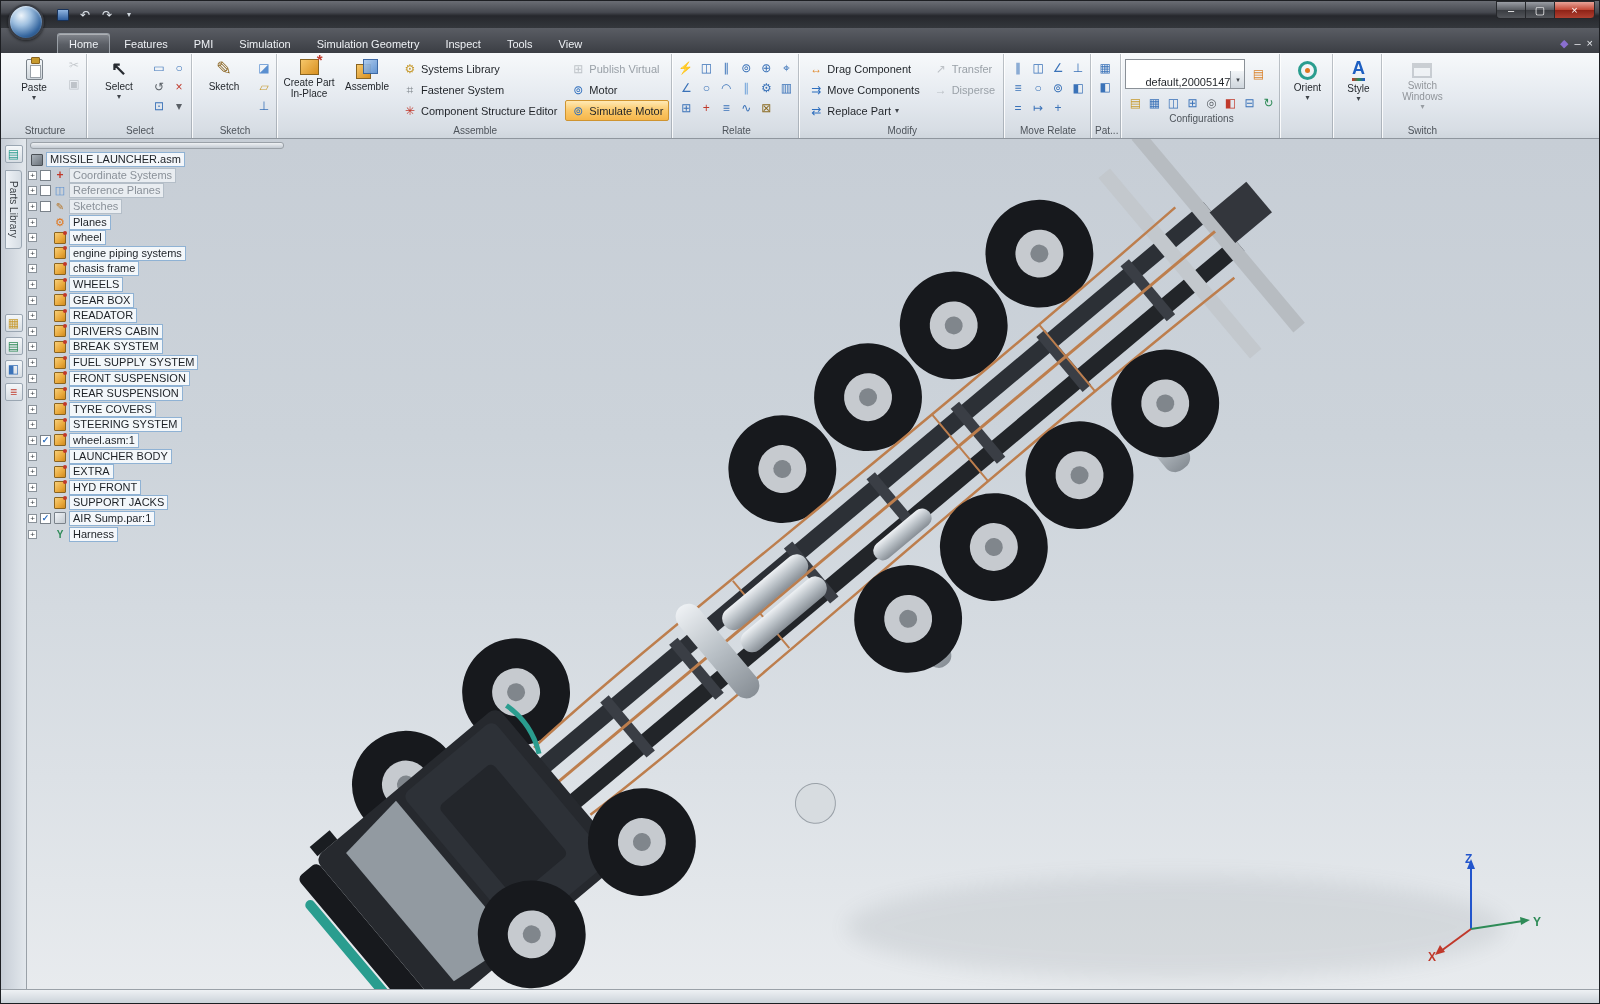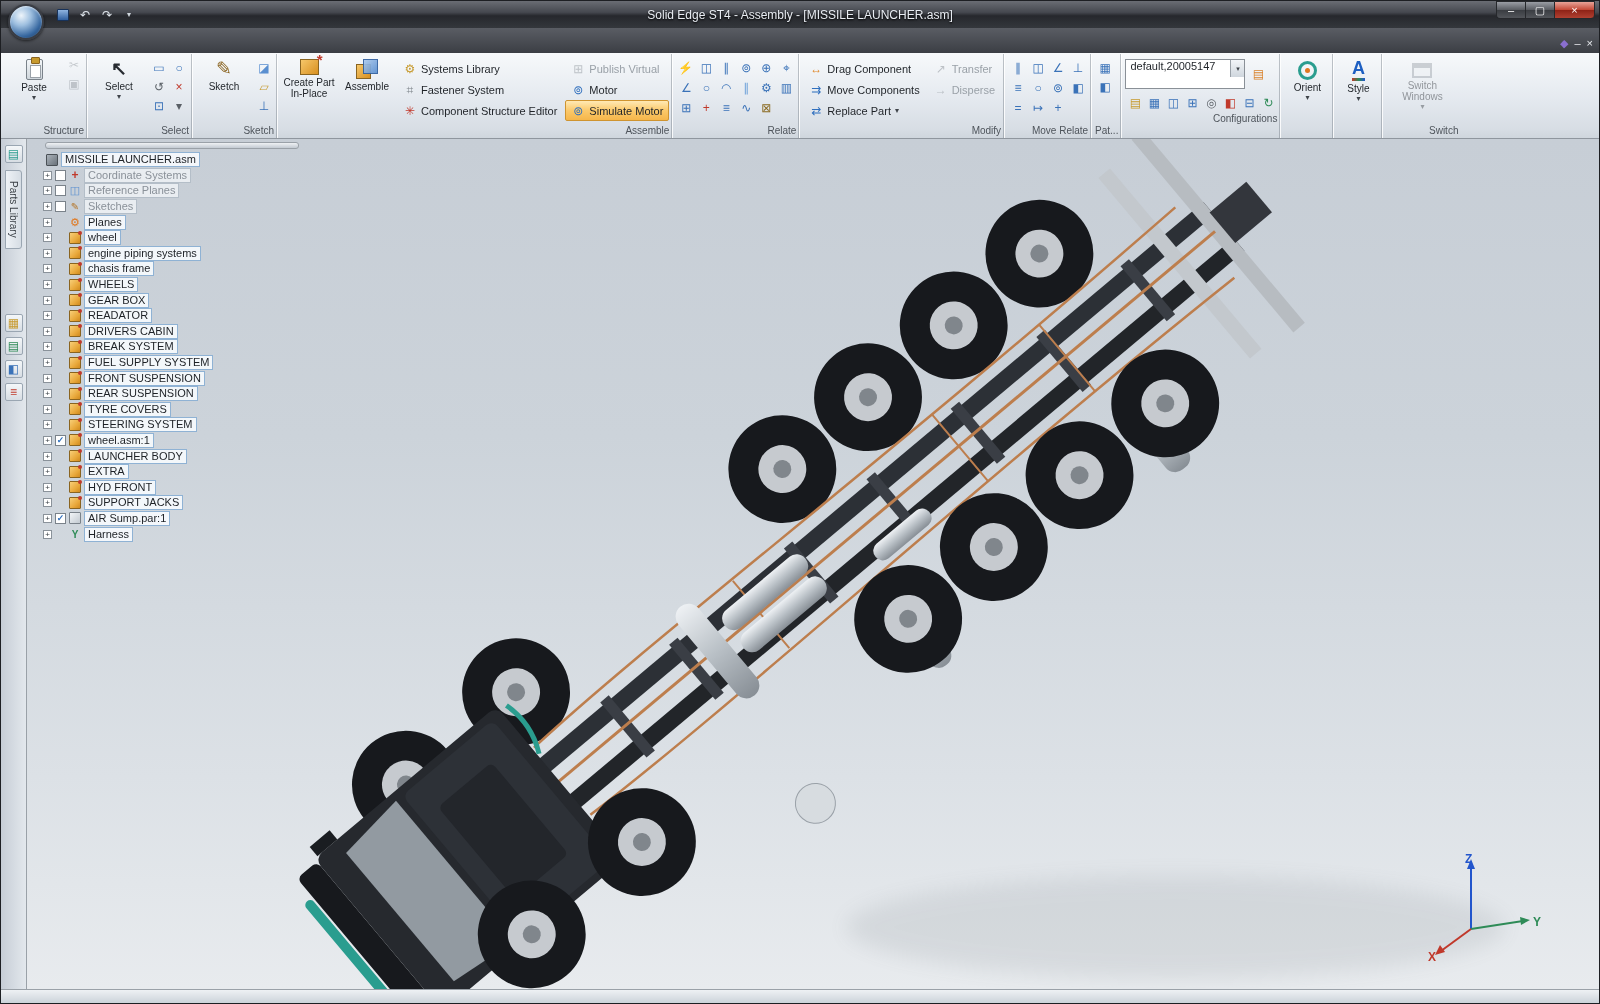--- a/index.html
+++ b/index.html
@@ -30,41 +30,41 @@
   .tab.active{background:linear-gradient(#82868d,#5a5e65 55%,#4b4f55);border-color:#9aa0a7;box-shadow:inset 0 1px 0 rgba(255,255,255,.35)}
   .tabrow-right{margin-left:auto;display:flex;align-items:center;gap:6px;padding-bottom:4px}
   .tricon{font-size:11px;line-height:1}
 
   
   .ribbon{height:86px;flex:0 0 auto;display:flex;align-items:stretch;padding:1px 2px 0;
     background:linear-gradient(#f7f9fb,#e4e9ef 55%,#d7dde4 90%,#cfd6dd);border-bottom:1px solid #8f969e}
   .group{display:flex;flex-direction:column;padding:1px 3px 0;flex:0 0 auto}
   .group + .group{border-left:1px solid rgba(255,255,255,.85);box-shadow:-1px 0 0 rgba(118,126,136,.45)}
   .g-body{flex:1;display:flex;align-items:flex-start;gap:2px}
-  .g-label{text-align:right;font-size:10px;color:#4e545b;padding:1px 0 2px;white-space:nowrap}
+  .g-label{text-align:center;font-size:10px;color:#4e545b;padding:1px 0 2px;white-space:nowrap}
   .bigbtn{width:56px;min-height:64px;display:flex;flex-direction:column;align-items:center;padding-top:4px;gap:2px;border-radius:3px}
   .blabel{font-size:10px;line-height:11px;text-align:center;color:#1f2328}
   .caret{font-size:8px;color:#3f444a;line-height:6px}
   .disabled{opacity:.45}
   .vcol{display:flex;flex-direction:column}
   .sicon{width:20px;height:19px;display:flex;align-items:center;justify-content:center;font-size:12px;line-height:1}
   .smallgrid{display:grid;grid-template-columns:repeat(2,20px);grid-auto-rows:19px;padding-top:3px}
   .relgrid{display:grid;grid-template-columns:repeat(6,20px);grid-auto-rows:20px;padding-top:3px}
   .facegrid{display:grid;grid-template-columns:repeat(4,20px);grid-auto-rows:20px;padding-top:3px}
   .txtcol{display:flex;flex-direction:column;padding-top:3px}
   .txtbtn{display:flex;align-items:center;gap:4px;height:21px;padding:0 5px;font-size:11px;color:#1f2328;
     border:1px solid transparent;border-radius:2px;white-space:nowrap}
   .txtbtn .ticon{width:14px;text-align:center;font-size:12px;line-height:1}
   .txtbtn.disabled{color:#9aa1a8;opacity:1}
   .txtbtn.disabled .ticon{opacity:.5}
   .txtbtn.active{background:linear-gradient(#ffe9b4,#fbc96b 50%,#f6b64a);border-color:#cf9430}
   .mini-caret{display:none;font-size:8px;color:#3f444a}
   .show-caret{display:inline}
   .combo-row{display:flex;align-items:center;gap:3px;padding-top:4px}
-  .combo{width:120px;height:30px;background:#fff;border:1px solid #8a9097;display:flex;align-items:flex-start;font-size:11px;padding-left:4px;color:#1f2328}
+  .combo{width:120px;height:30px;background:#fff;border:1px solid #8a9097;display:flex;align-items:flex-end;font-size:11px;padding-left:19px;color:#1f2328}
   .combo .caret-box{margin-left:auto;width:14px;height:17px;background:linear-gradient(#f2f5f8,#cfd6dd);border-left:1px solid #9aa1a8;display:flex;align-items:center;justify-content:center;font-size:7px;color:#3f444a}
   .cfgicons{display:grid;grid-template-columns:repeat(8,19px);grid-auto-rows:19px;padding-top:4px}
 
   
   .ico-paste{width:17px;height:21px;background:linear-gradient(#f4f7f9,#cfd6dc);border:1px solid #7a828a;border-radius:2px;position:relative}
   .ico-paste::before{content:"";position:absolute;left:4px;top:-3px;width:7px;height:5px;background:#c79a2e;border:1px solid #8a6420;border-radius:1px}
   .ico-paste::after{content:"";position:absolute;left:3px;top:5px;width:9px;height:11px;background:#fff;border:1px solid #9aa1a8}
   .ico-select{font-size:19px;color:#272b31;line-height:20px;font-weight:bold}
   .ico-sketch{font-size:19px;color:#8a6420;line-height:20px}
   .ico-cpip{width:19px;height:16px;background:linear-gradient(135deg,#f6c76a,#d89020);border:1px solid #8a6420;position:relative}
@@ -84,21 +84,21 @@
   .edgebar{width:26px;flex:0 0 auto;background:linear-gradient(90deg,#c6cdd6,#e3e8ed);border-right:1px solid #9aa1a8;
     display:flex;flex-direction:column;align-items:center;padding-top:6px;gap:5px}
   .eb-icon{width:18px;height:18px;display:flex;align-items:center;justify-content:center;font-size:12px;background:linear-gradient(#f4f7f9,#d7dde3);border:1px solid #9aa6b2;border-radius:2px}
   .pl-tab{writing-mode:vertical-rl;font-size:10px;color:#3a4046;background:linear-gradient(90deg,#eef2f6,#d6dde4);
     border:1px solid #9aa6b2;border-radius:0 3px 3px 0;padding:10px 2px;margin:2px 0 60px}
   .viewport{flex:1;position:relative;overflow:hidden;
     background:linear-gradient(180deg,#c7ced6 0%,#ccd3da 35%,#dce1e6 75%,#e8ebee 100%)}
   .scene{position:absolute;inset:0;width:100%;height:100%}
 
   
-  .tree{position:absolute;left:16px;top:3px;width:262px;font-size:11px}
+  .tree{position:absolute;left:1px;top:3px;width:262px;font-size:11px}
   .tree-scroll{height:7px;background:linear-gradient(#eef1f4,#c3cad2);border:1px solid #9aa1a8;border-radius:3px;margin:0 6px 3px 2px}
   .trow{display:flex;align-items:center;height:15.6px;gap:3px}
   .trow.root{padding-left:3px}
   .expander{width:9px;height:9px;border:1px solid #8a929a;background:#fff;font-size:8px;line-height:7px;text-align:center;color:#3a4046;flex:0 0 auto}
   .cbx{width:11px;height:11px;border:1px solid #7a828a;background:#fff;flex:0 0 auto;display:flex;align-items:center;justify-content:center;visibility:hidden}
   .cbx.show{visibility:visible}
   .tick{display:none;color:#2f6fbe;font-size:9px;font-weight:bold;line-height:1}
   .tick.on{display:block}
   .ticon16{width:12px;height:12px;flex:0 0 auto;position:relative;display:flex;align-items:center;justify-content:center}
   .i-root{background:linear-gradient(135deg,#aab2ba,#6a727a);border:1px solid #4a5056;border-radius:1px}
@@ -125,29 +125,46 @@
   <div class="titlebar">
     <div class="orb"></div>
     <div class="qat">
       <span class="qat-btn">
           <span class="save-glyph"></span>
         </span>
       <span class="qat-btn">↶</span>
       <span class="qat-btn">↷</span>
       <span class="qat-btn qat-caret">▾</span>
     </div>
-    <div class="title">Solid Edge ST4 - Assembly - [MISSILE LAUNCHER.asm]</div>
     <div class="winctl">
       <span class="wbtn">–</span>
       <span class="wbtn">▢</span>
       <span class="wbtn close">×</span>
     </div>
   </div>
 
   <div class="tabrow">
+    <div class="tabs">
+
+        <span class="tab active">Home</span>
+
+        <span class="tab">Features</span>
+
+        <span class="tab">PMI</span>
+
+        <span class="tab">Simulation</span>
+
+        <span class="tab">Simulation Geometry</span>
+
+        <span class="tab">Inspect</span>
+
+        <span class="tab">Tools</span>
+
+        <span class="tab">View</span>
+      </div>
     <div class="tabrow-right">
 
         <span class="tricon" style="color: rgb(138, 111, 208);">◆</span>
 
         <span class="tricon" style="color: rgb(232, 234, 238);">–</span>
 
         <span class="tricon" style="color: rgb(232, 234, 238);">×</span>
       </div>
   </div>
 

